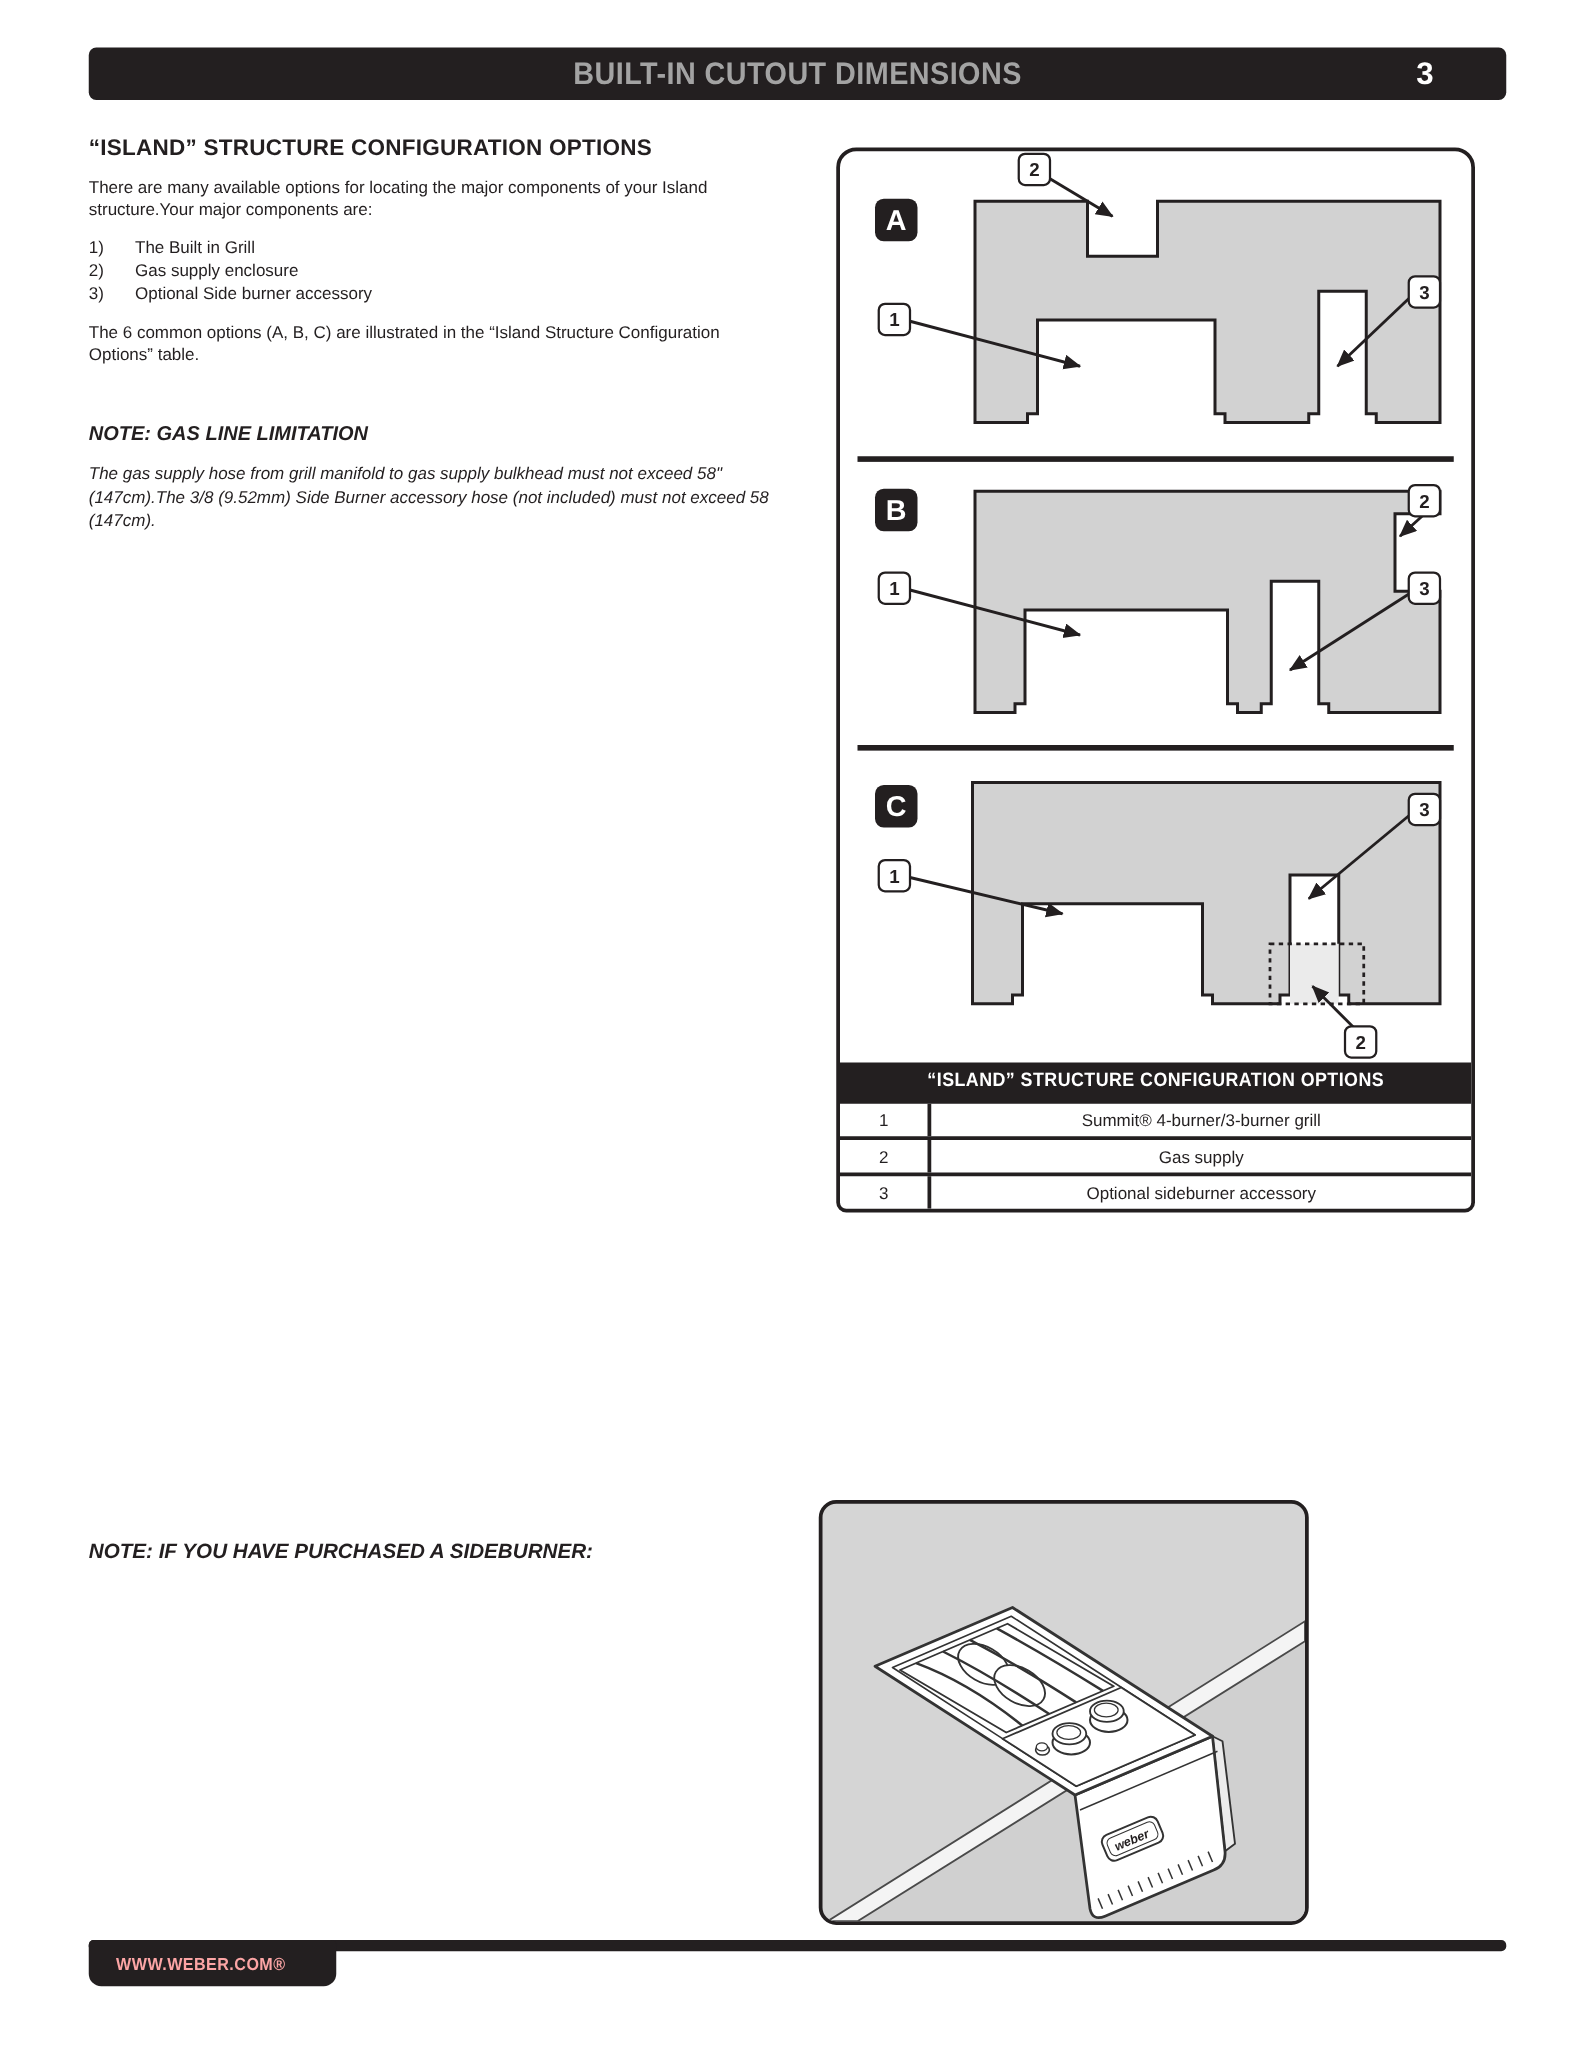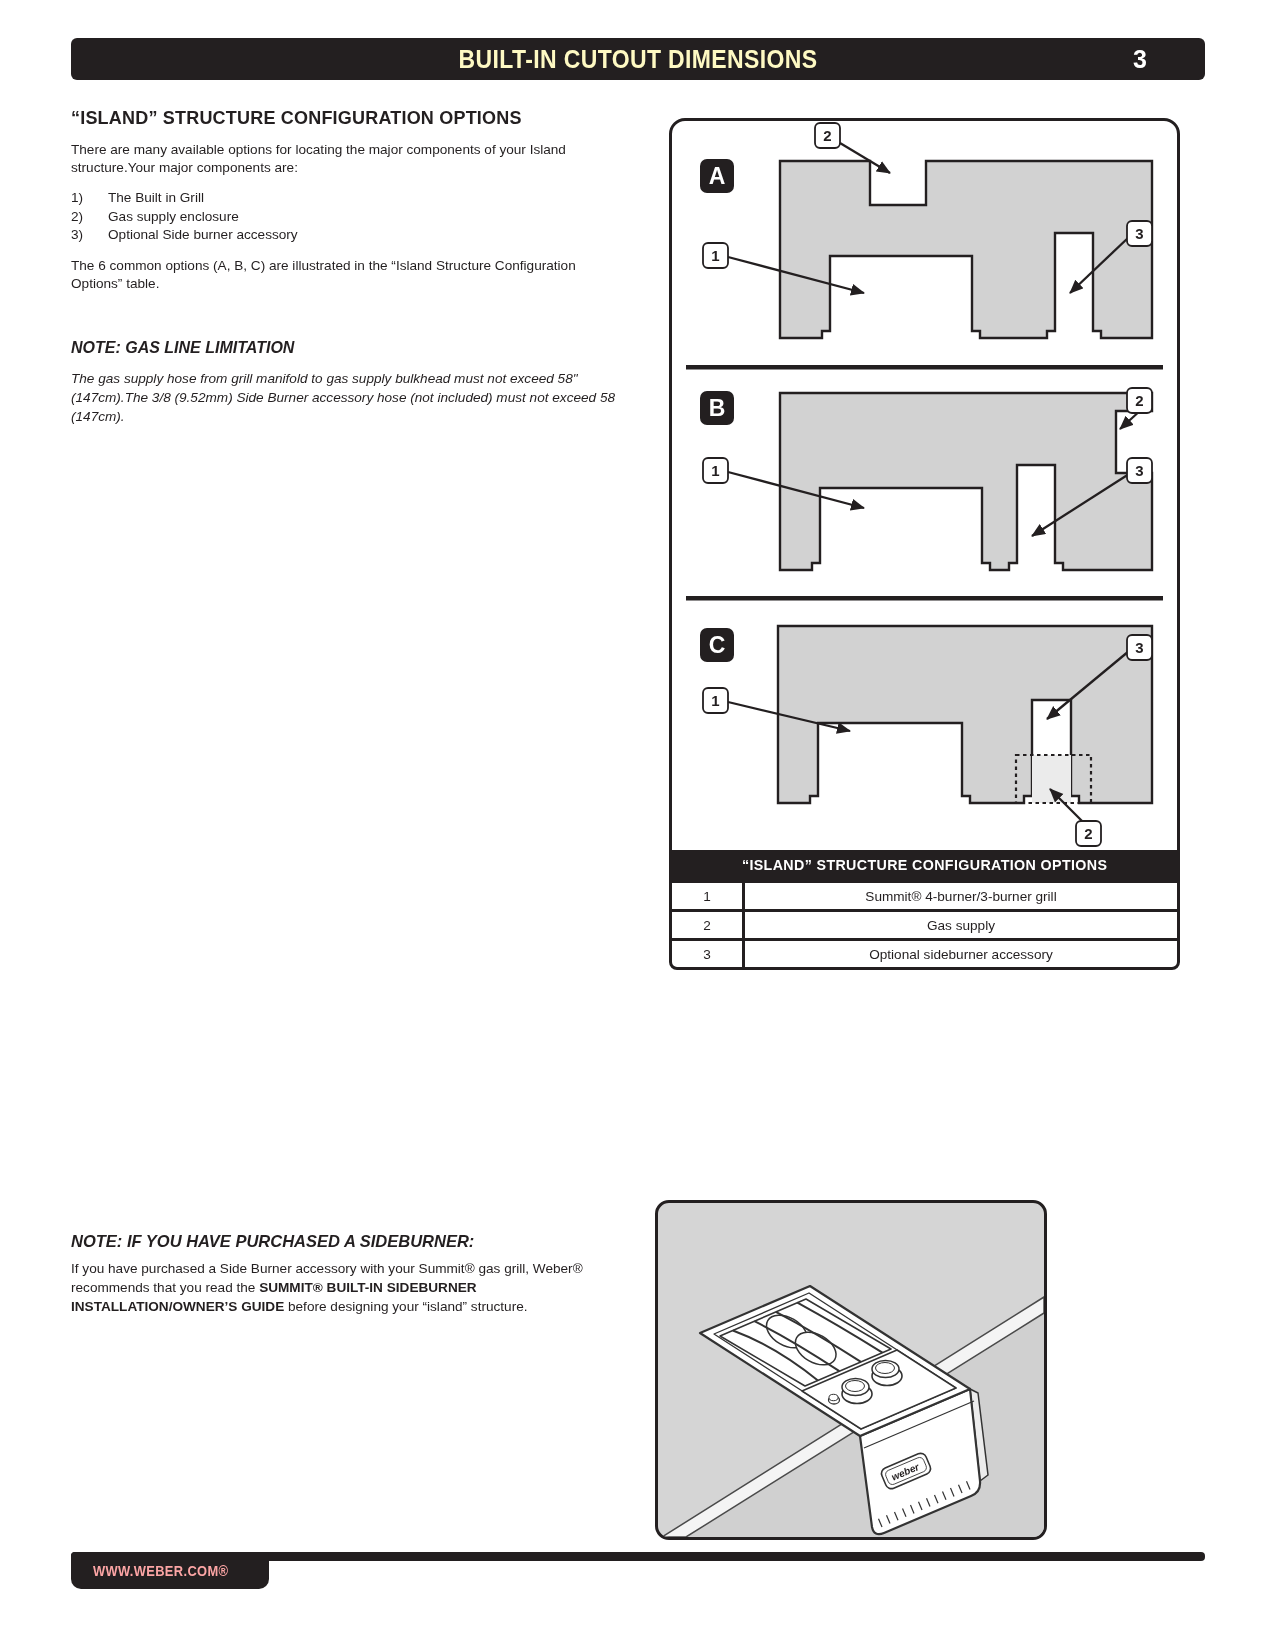--- a/index.html
+++ b/index.html
@@ -1,20 +1,20 @@
 <!DOCTYPE html>
 <html><head>
 <meta charset="utf-8">
 <style>
   html,body{margin:0;padding:0;background:#fff;}
   body{width:1275px;height:1651px;position:relative;font-family:"Liberation Sans",sans-serif;color:#231f20;}
   .condensed{display:inline-block;transform:scaleX(0.92);transform-origin:center;letter-spacing:.4px;}
   
   .header-bar{position:absolute;left:71px;top:38px;width:1134px;height:42px;background:#231f20;border-radius:6px;display:flex;align-items:center;justify-content:center;}
-  .header-title{color:#fef9c3;font-size:25px;font-weight:bold;}
+  .header-title{color:#a3a3a3;font-size:25px;font-weight:bold;}
   .header-page{position:absolute;right:58px;top:0;height:42px;display:flex;align-items:center;color:#fff;font-size:25px;font-weight:bold;}
   
   .left-col{position:absolute;left:71px;top:108px;width:548px;}
   .sec-title{font-size:18px;font-weight:bold;margin:0 0 10px 0;letter-spacing:.2px;}
   .body-p{font-size:13.6px;line-height:1.32;margin:12px 0 12px 0;}
   .num-list{margin:2px 0 12px 0;}
   .num-item{display:flex;font-size:13.6px;line-height:1.38;}
   .num-item .n{width:37px;flex:none;}
   .gas-note-h{font-size:16px;font-weight:bold;font-style:italic;margin:46px 0 12px 0;}
   .gas-note-b{font-size:13.6px;font-style:italic;line-height:1.4;margin:0;}
@@ -67,21 +67,20 @@
       <span>Optional Side burner accessory</span>
     </div>
   </div>
   <p class="body-p">The 6 common options (A, B, C) are illustrated in the “Island Structure Configuration Options” table.</p>
   <h2 class="gas-note-h">NOTE: GAS LINE LIMITATION</h2>
   <p class="gas-note-b">The gas supply hose from grill manifold to gas supply bulkhead must not exceed 58" (147cm).The 3/8 (9.52mm) Side Burner accessory hose (not included) must not exceed 58 (147cm).</p>
 </div>
 
 <div class="sb-note">
   <h2 class="sb-h">NOTE: IF YOU HAVE PURCHASED A SIDEBURNER:</h2>
-  <p class="sb-p"><span>If you have purchased a Side Burner accessory with your Summit® gas grill, Weber® recommends that you read the </span><b>SUMMIT® BUILT-IN SIDEBURNER INSTALLATION/OWNER’S GUIDE</b><span> before designing your “island” structure.</span></p>
 </div>
 
 <div class="panel">
   <svg width="505" height="730" viewBox="0 0 505 730">
     <defs>
       <marker id="ah" markerWidth="15" markerHeight="13" refX="13" refY="6" orient="auto" markerUnits="userSpaceOnUse">
         <path d="M0,0 L14,6 L0,12 Z" fill="#231f20"></path>
       </marker>
     </defs>
 

